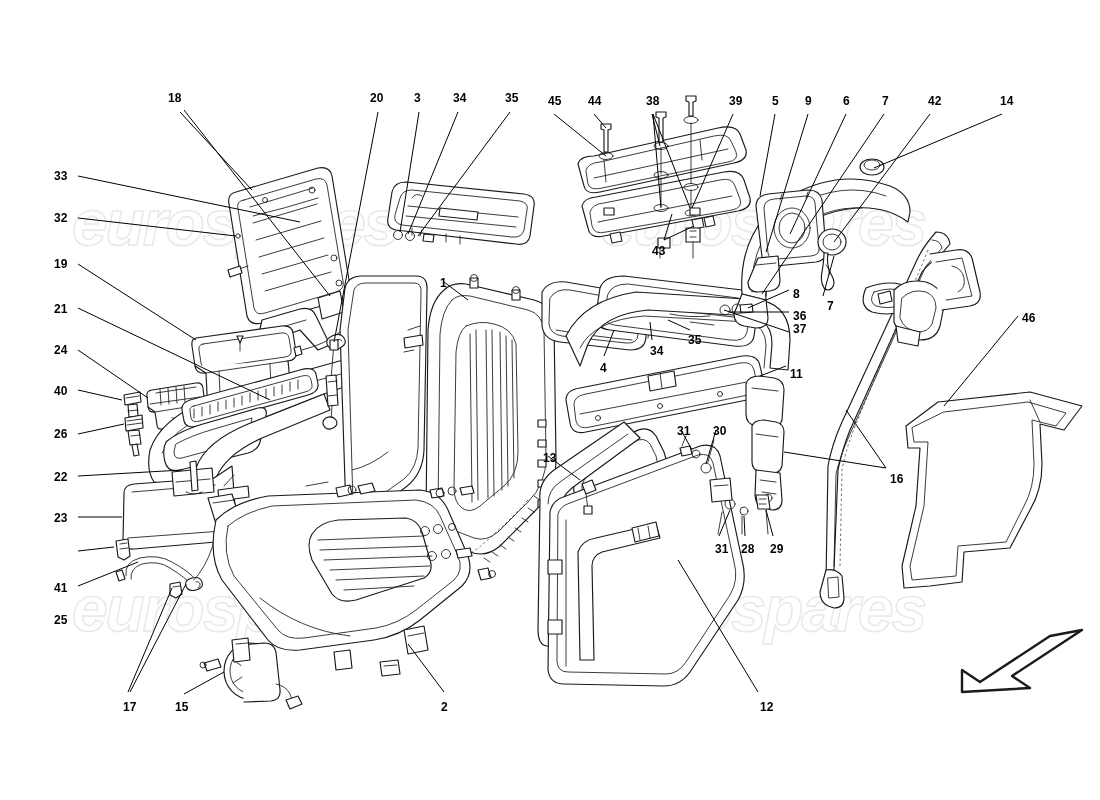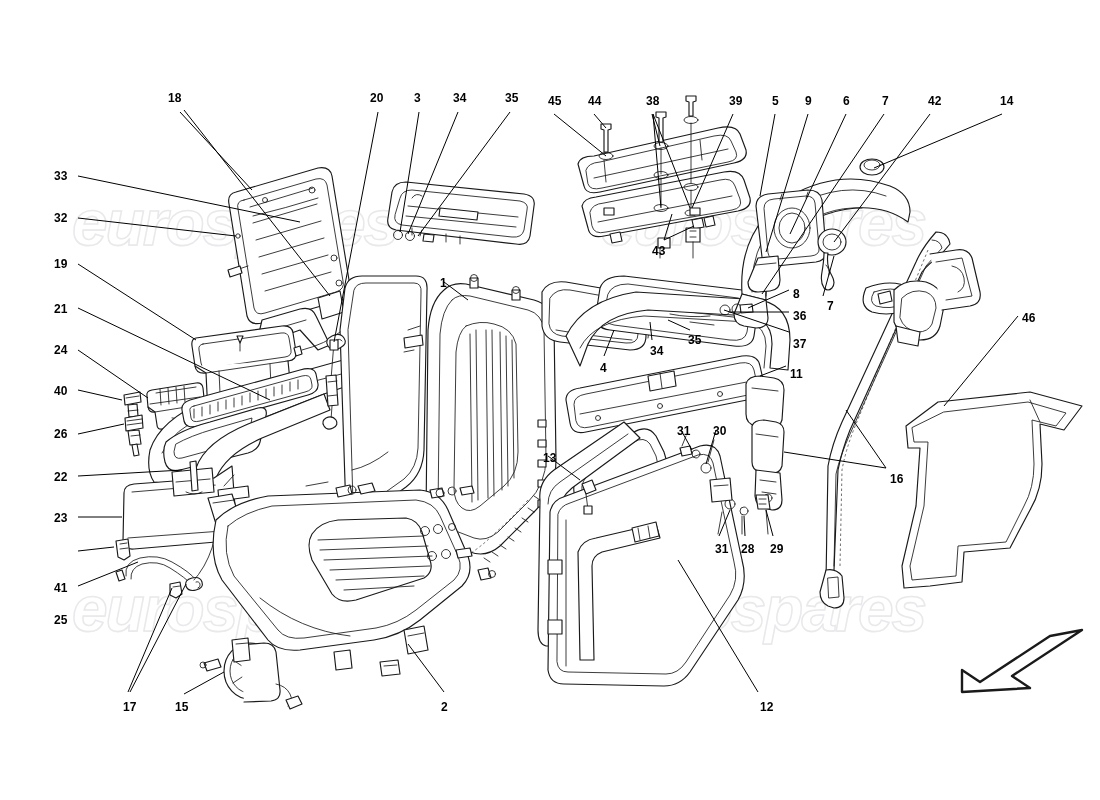--- a/index.html
+++ b/index.html
@@ -493,21 +493,21 @@
   <div class="lbl" style="left:54px;top:471px;">22</div>
   <div class="lbl" style="left:54px;top:512px;">23</div>
   <div class="lbl" style="left:54px;top:546px;margin-top:36px;">41</div>
   <div class="lbl" style="left:54px;top:614px;text-align:right;">25</div>
 
   <div class="lbl" style="left:440px;top:277px;">1</div>
   <div class="lbl" style="left:652px;top:245px;">43</div>
   <div class="lbl" style="left:793px;top:288px;">8</div>
   <div class="lbl" style="left:827px;top:300px;">7</div>
   <div class="lbl" style="left:793px;top:310px;">36</div>
-  <div class="lbl" style="left:793px;top:338px;">37</div>
+  <div class="lbl" style="left:793px;top:323px;">37</div>
   <div class="lbl" style="left:650px;top:345px;">34</div>
   <div class="lbl" style="left:688px;top:334px;">35</div>
   <div class="lbl" style="left:600px;top:362px;">4</div>
   <div class="lbl" style="left:790px;top:368px;">11</div>
   <div class="lbl" style="left:1022px;top:312px;">46</div>
   <div class="lbl" style="left:677px;top:425px;">31</div>
   <div class="lbl" style="left:713px;top:425px;">30</div>
   <div class="lbl" style="left:890px;top:473px;">16</div>
   <div class="lbl" style="left:543px;top:452px;">13</div>
   <div class="lbl" style="left:715px;top:543px;">31</div>

